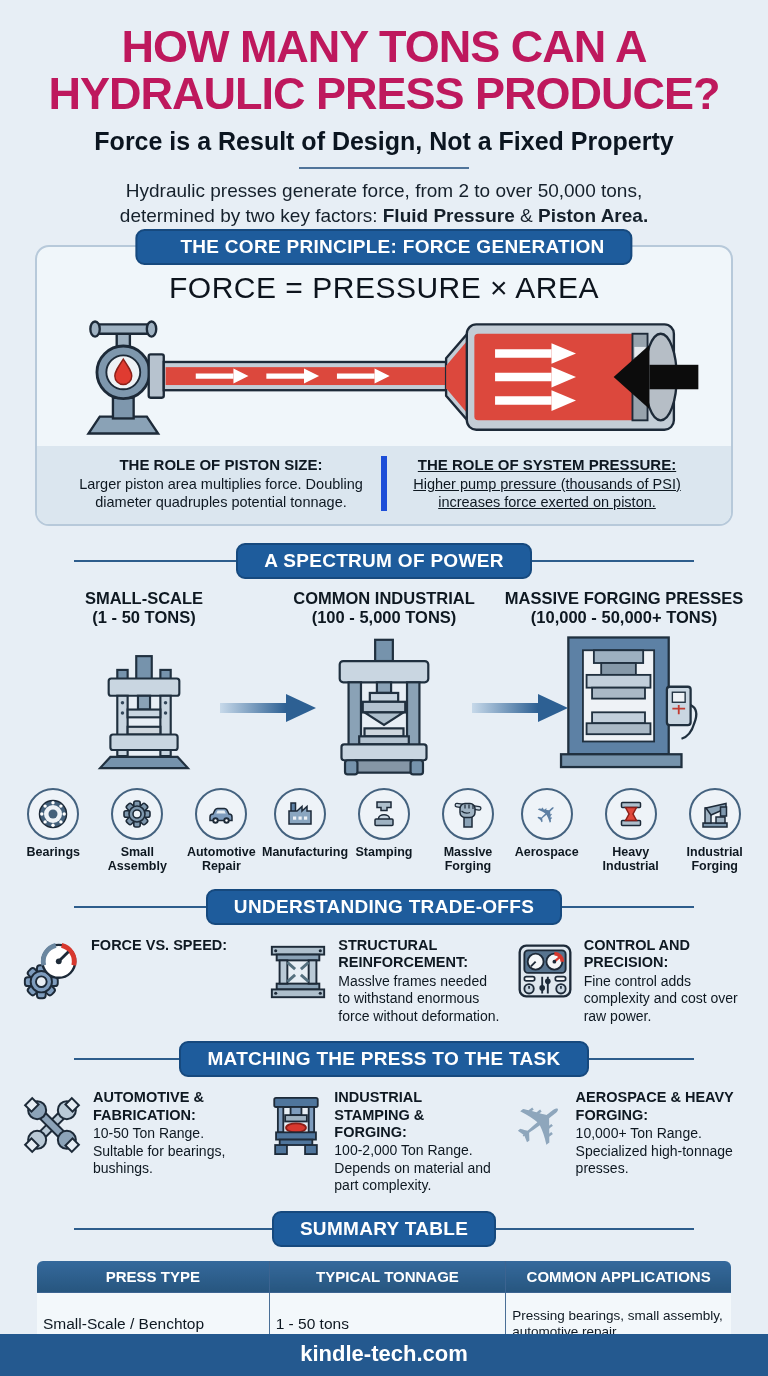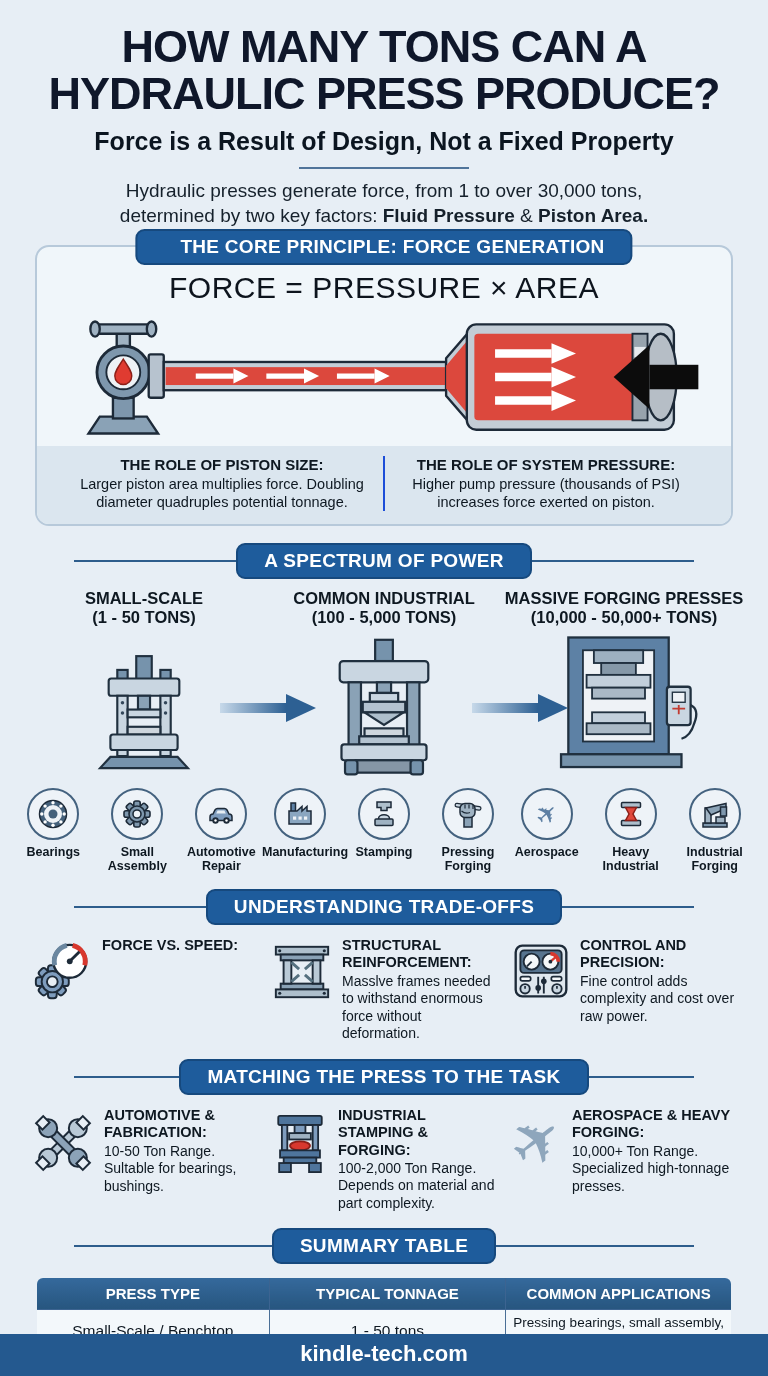--- a/index.html
+++ b/index.html
@@ -3,21 +3,21 @@
 <meta charset="utf-8">
 <style>
   * { margin:0; padding:0; box-sizing:border-box; }
   html,body { width:768px; }
   body {
     height:1376px; background:#e7eef5; overflow:hidden; position:relative;
     font-family:"Liberation Sans", sans-serif; color:#0e1821;
   }
   
   .header { text-align:center; padding-top:24px; }
-  .title { font-size:45px; line-height:1.04; font-weight:bold; color:#0f172a; letter-spacing:-1px; }
+  .title { font-size:45px; line-height:1.04; font-weight:bold; color:#be185d; letter-spacing:-1px; }
   .title span { display:block; }
   .subtitle { font-size:25px; font-weight:bold; color:#0b1520; margin-top:9px; }
   .hdr-divider { width:170px; height:2px; background:#50749a; margin:11px auto 9px; }
   .intro { font-size:19px; line-height:1.32; color:#15202b; }
   .intro b { font-weight:bold; }
   
   .banner-row { display:flex; align-items:center; margin:0 74px; }
   .banner-line { flex:1; height:2px; background:#2e5d8c; }
   .pill {
     background:#1e5c9c; border:2px solid #16497e; color:#fff; font-weight:bold;
@@ -26,21 +26,21 @@
   
   .card {
     position:relative; margin:17px 35px 0; background:#f0f6fa;
     border:2px solid #b7c9da; border-radius:14px; padding-top:24px;
   }
   .card .pill { position:absolute; top:-18px; left:50%; transform:translateX(-50%);padding-left:43px; }
   .formula { text-align:center; font-size:30px; font-weight:normal; letter-spacing:.5px; color:#0d141d; }
   .core-illu { display:block; margin:4px auto 0; }
   .card-band { display:flex; background:#dbe6ef; border-radius:0 0 12px 12px; padding:10px 24px 13px; }
   .band-col { flex:1; text-align:center; padding:0 14px; }
-  .band-col + .band-col { border-left:2px solid #1d4ed8; }
+  .band-col + .band-col { border-left:6px solid #1d4ed8;text-decoration:underline; }
   .band-heading { font-weight:bold; font-size:15px; }
   .band-body { font-size:14.5px; line-height:1.25; margin-top:2px; }
   
   .spectrum-banner { margin-top:17px; }
   .spec-cols { display:flex; margin:10px 24px 0; }
   .spec-col { flex:1; text-align:center; }
   .spec-title { font-weight:bold; font-size:16.5px; line-height:1.18; }
   .press-row { display:flex; align-items:flex-end; margin:4px 24px 0; height:146px; position:relative; }
   .press-cell { flex:1; display:flex; justify-content:center; }
   .press-arrow { position:absolute; top:62px; }
@@ -49,55 +49,55 @@
   .apps-row { display:flex; margin:10px 14px 0; }
   .apps-group { flex:1; display:flex; justify-content:center; gap:8px; }
   .app { width:76px; text-align:center; }
   .app-circle {
     width:52px; height:52px; border-radius:50%; border:2px solid #44627f; background:#eef3f8;
     margin:0 auto; display:flex; align-items:center; justify-content:center;
   }
   .app-label { font-size:12.5px; font-weight:bold; line-height:1.12; margin-top:5px; }
   .glyph-plane { font-family:"DejaVu Sans", sans-serif; font-size:26px; color:#5d7fa3; display:inline-block; transform:rotate(-42deg); }
   
-  .tri-row { display:flex; margin:12px 31px 0; gap:14px; }
+  .tri-row { display:flex; margin:12px 20px 0; gap:14px; }
   .tri-item { flex:1; display:flex; gap:9px; align-items:flex-start; }
   .tri-icon { flex:0 0 auto; margin-top:4px; }
   .tri-heading { font-weight:bold; font-size:14.5px; line-height:1.2; }
   .tri-body { font-size:14px; line-height:1.25; margin-top:1px; }
   .match-banner, .trade-banner, .summary-banner { margin-top:16px; }
   .glyph-plane-big { font-family:"DejaVu Sans", sans-serif; font-size:62px; color:#8ea6bc; display:inline-block; transform:rotate(-38deg); line-height:1; }
   
   .summary-table { width:698px; margin:12px auto 0; border-collapse:collapse; border:2px solid #3c6491; border-radius:8px; overflow:hidden; }
   .summary-table th {
     background:linear-gradient(#35699c,#27567f); color:#fff; font-size:15px; font-weight:bold;
     padding:7px 4px; border:1px solid #3c6491;
   }
-  .summary-table td { border:1px solid #4a6f96; text-align:center; padding:5px 6px; font-size:15.5px; }
+  .summary-table td { border:1px solid #4a6f96; text-align:left; padding:15px 6px; font-size:15.5px; }
   .summary-table td.apps { font-size:13.5px; line-height:1.18; }
   .summary-table tr.odd td { background:#f3f8fb; }
   .summary-table tr.even td { background:#d9e5ef; }
   .summary-table col.c1 { width:33.5%; } .summary-table col.c2 { width:34%; } .summary-table col.c3 { width:32.5%; }
   .bottom-bar {
     position:absolute; left:0; bottom:0; width:100%; background:#24598f; color:#fff;
     text-align:center; font-size:22px; font-weight:bold; padding:7px 0 9px;
   }
 </style>
 </head>
 <body>
 
 <div class="header">
   <div class="title">
     <span>HOW MANY TONS CAN A</span>
     <span>HYDRAULIC PRESS PRODUCE?</span>
   </div>
   <div class="subtitle">Force is a Result of Design, Not a Fixed Property</div>
   <div class="hdr-divider"></div>
   <div class="intro">
-    <span>Hydraulic presses generate force, from 1 to over 30,000 tons,</span><br>
+    <span>Hydraulic presses generate force, from 2 to over 50,000 tons,</span><br>
     <span>determined by two key factors: </span><b>Fluid Pressure</b><span> &amp; </span><b>Piston Area.</b>
   </div>
 </div>
 
 <div class="card">
   <div class="pill">THE CORE PRINCIPLE: FORCE GENERATION</div>
   <div class="formula">FORCE = PRESSURE × AREA</div>
 
   <svg class="core-illu" width="640" height="137" viewBox="0 0 680 145">
 
@@ -330,21 +330,21 @@
     <div class="app">
       <div class="app-circle">
         <svg width="32" height="32" viewBox="0 0 32 32">
           <rect x="3" y="7" width="26" height="3.5" rx="1.7" fill="#c9d6e1" stroke="#1d2a38" stroke-width="1.2" transform="rotate(8 16 9)"></rect>
           <rect x="12" y="18" width="8" height="11" fill="#8aa2b6" stroke="#1d2a38" stroke-width="1.5"></rect>
           <rect x="8" y="5.5" width="15" height="14" rx="5" fill="#9fb2c2" stroke="#1d2a38" stroke-width="1.5"></rect>
           <path d="M13 6.5 v4 M17 6.5 v4 M21 7 v4" stroke="#1d2a38" stroke-width="1.2" fill="none"></path>
           <path d="M9.5 13 q4 3.5 8.5 1.5" stroke="#1d2a38" stroke-width="1.2" fill="none"></path>
         </svg>
       </div>
-      <div class="app-label">Pressing Forging</div>
+      <div class="app-label">Masslve Forging</div>
     </div>
   </div>
   <div class="apps-group">
     <div class="app">
       <div class="app-circle">
         <span class="glyph-plane">✈</span>
       </div>
       <div class="app-label">Aerospace</div>
     </div>
     <div class="app">

